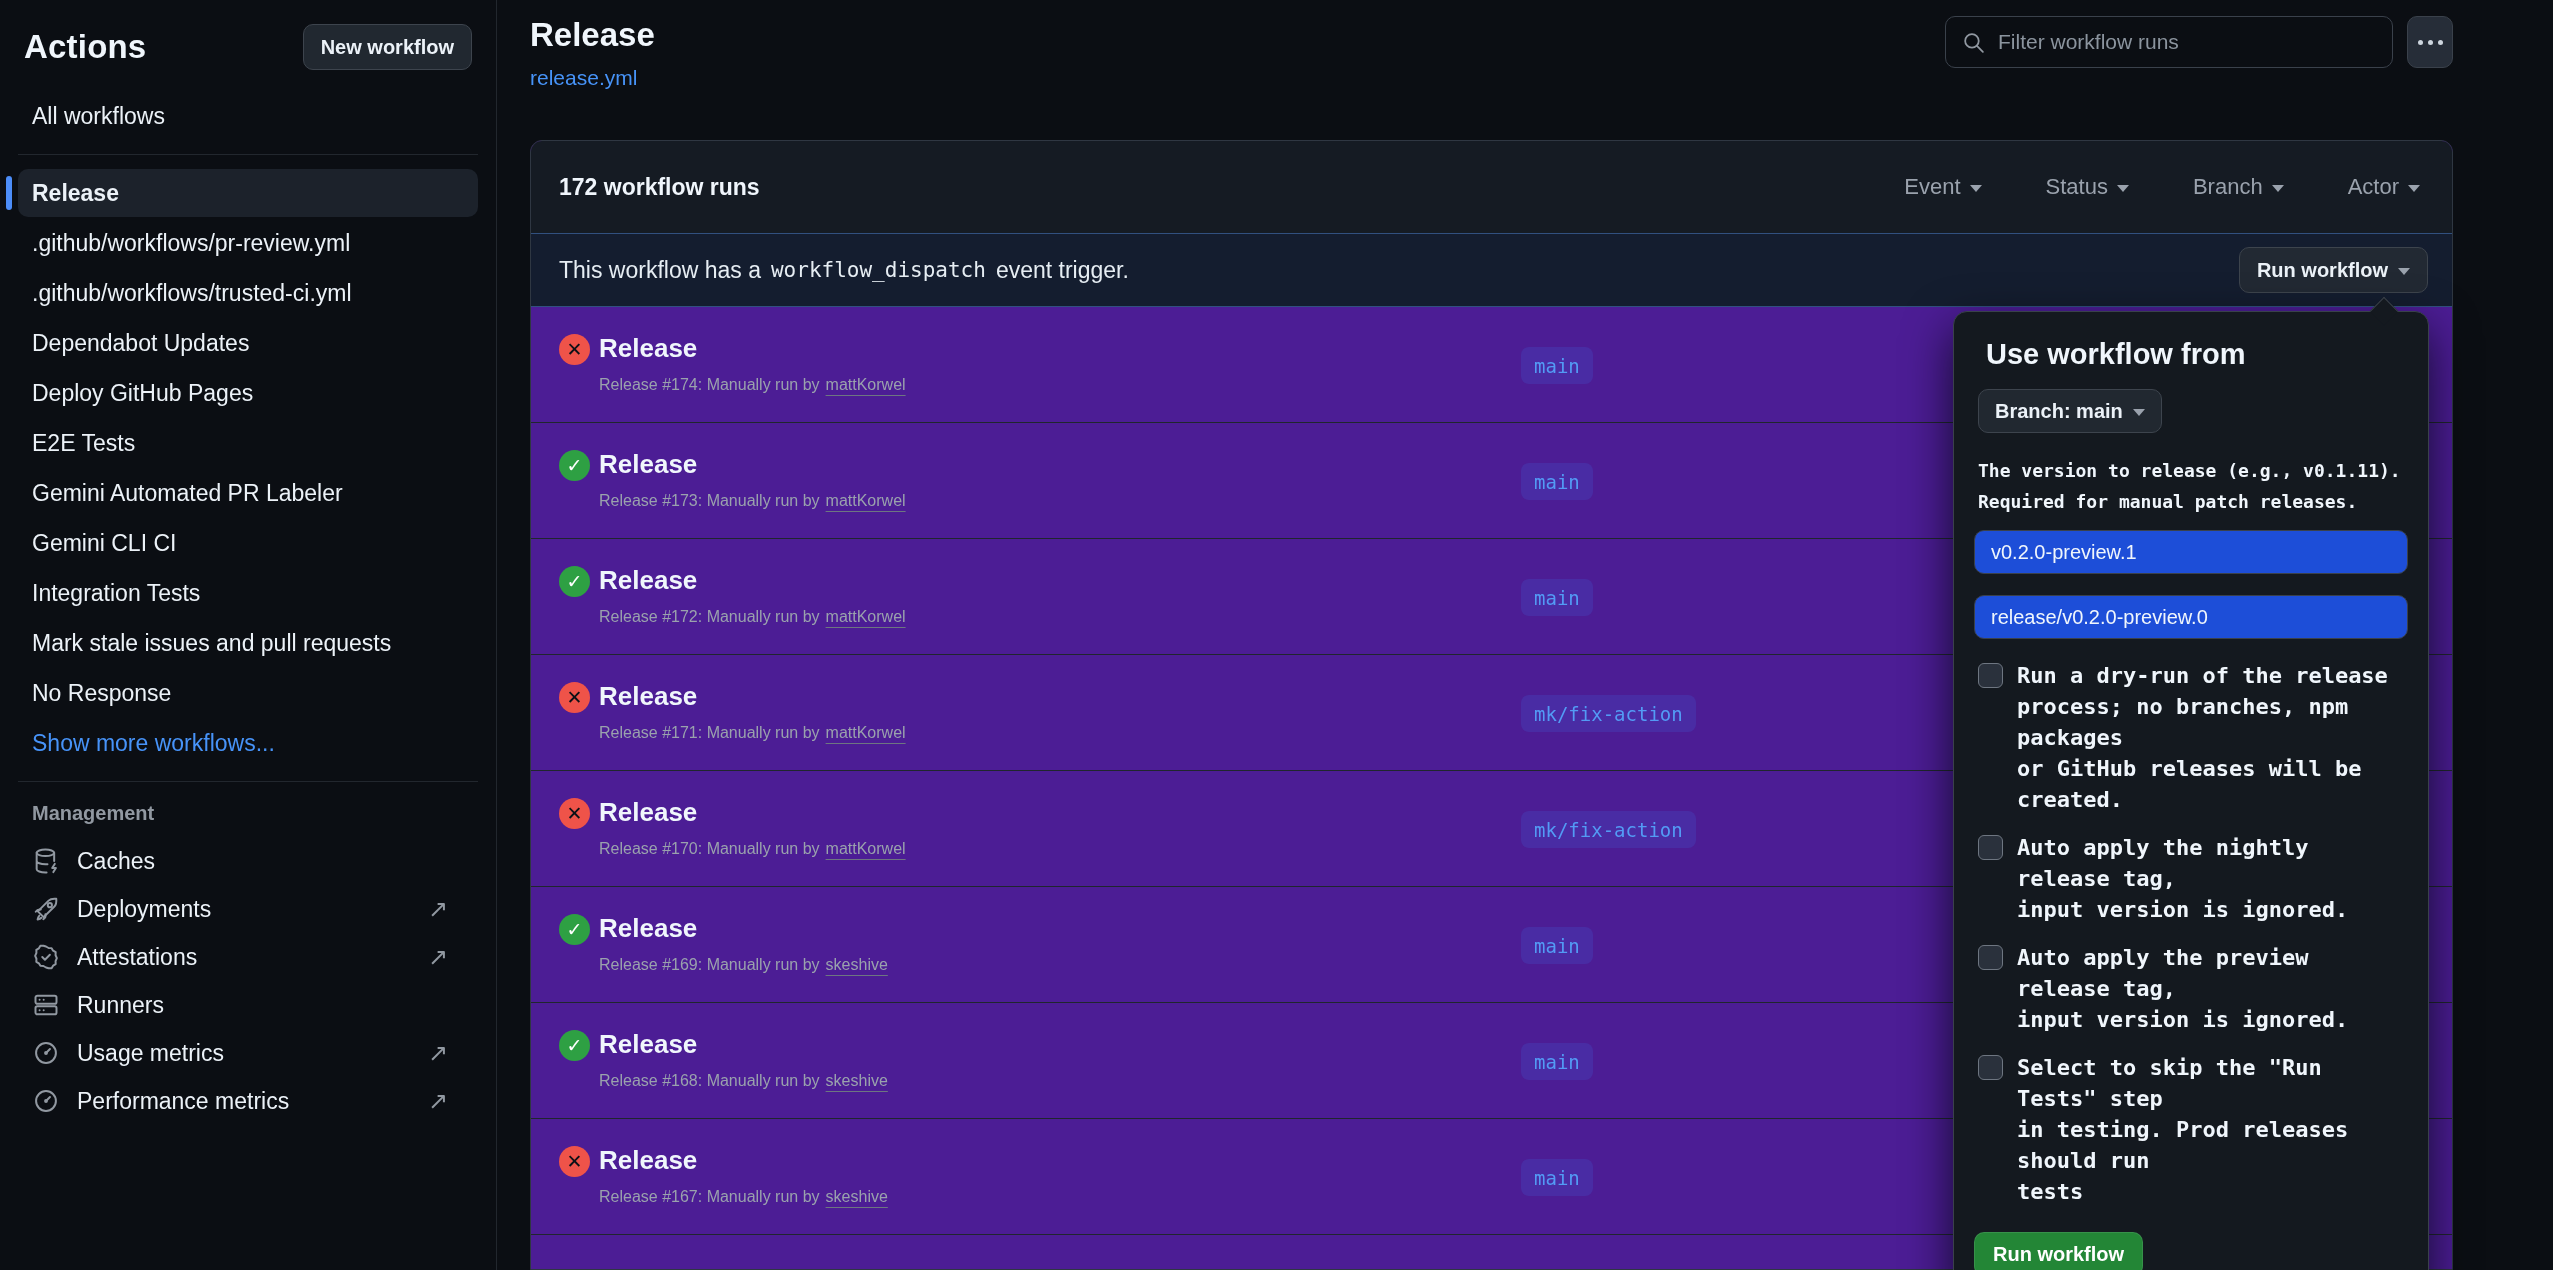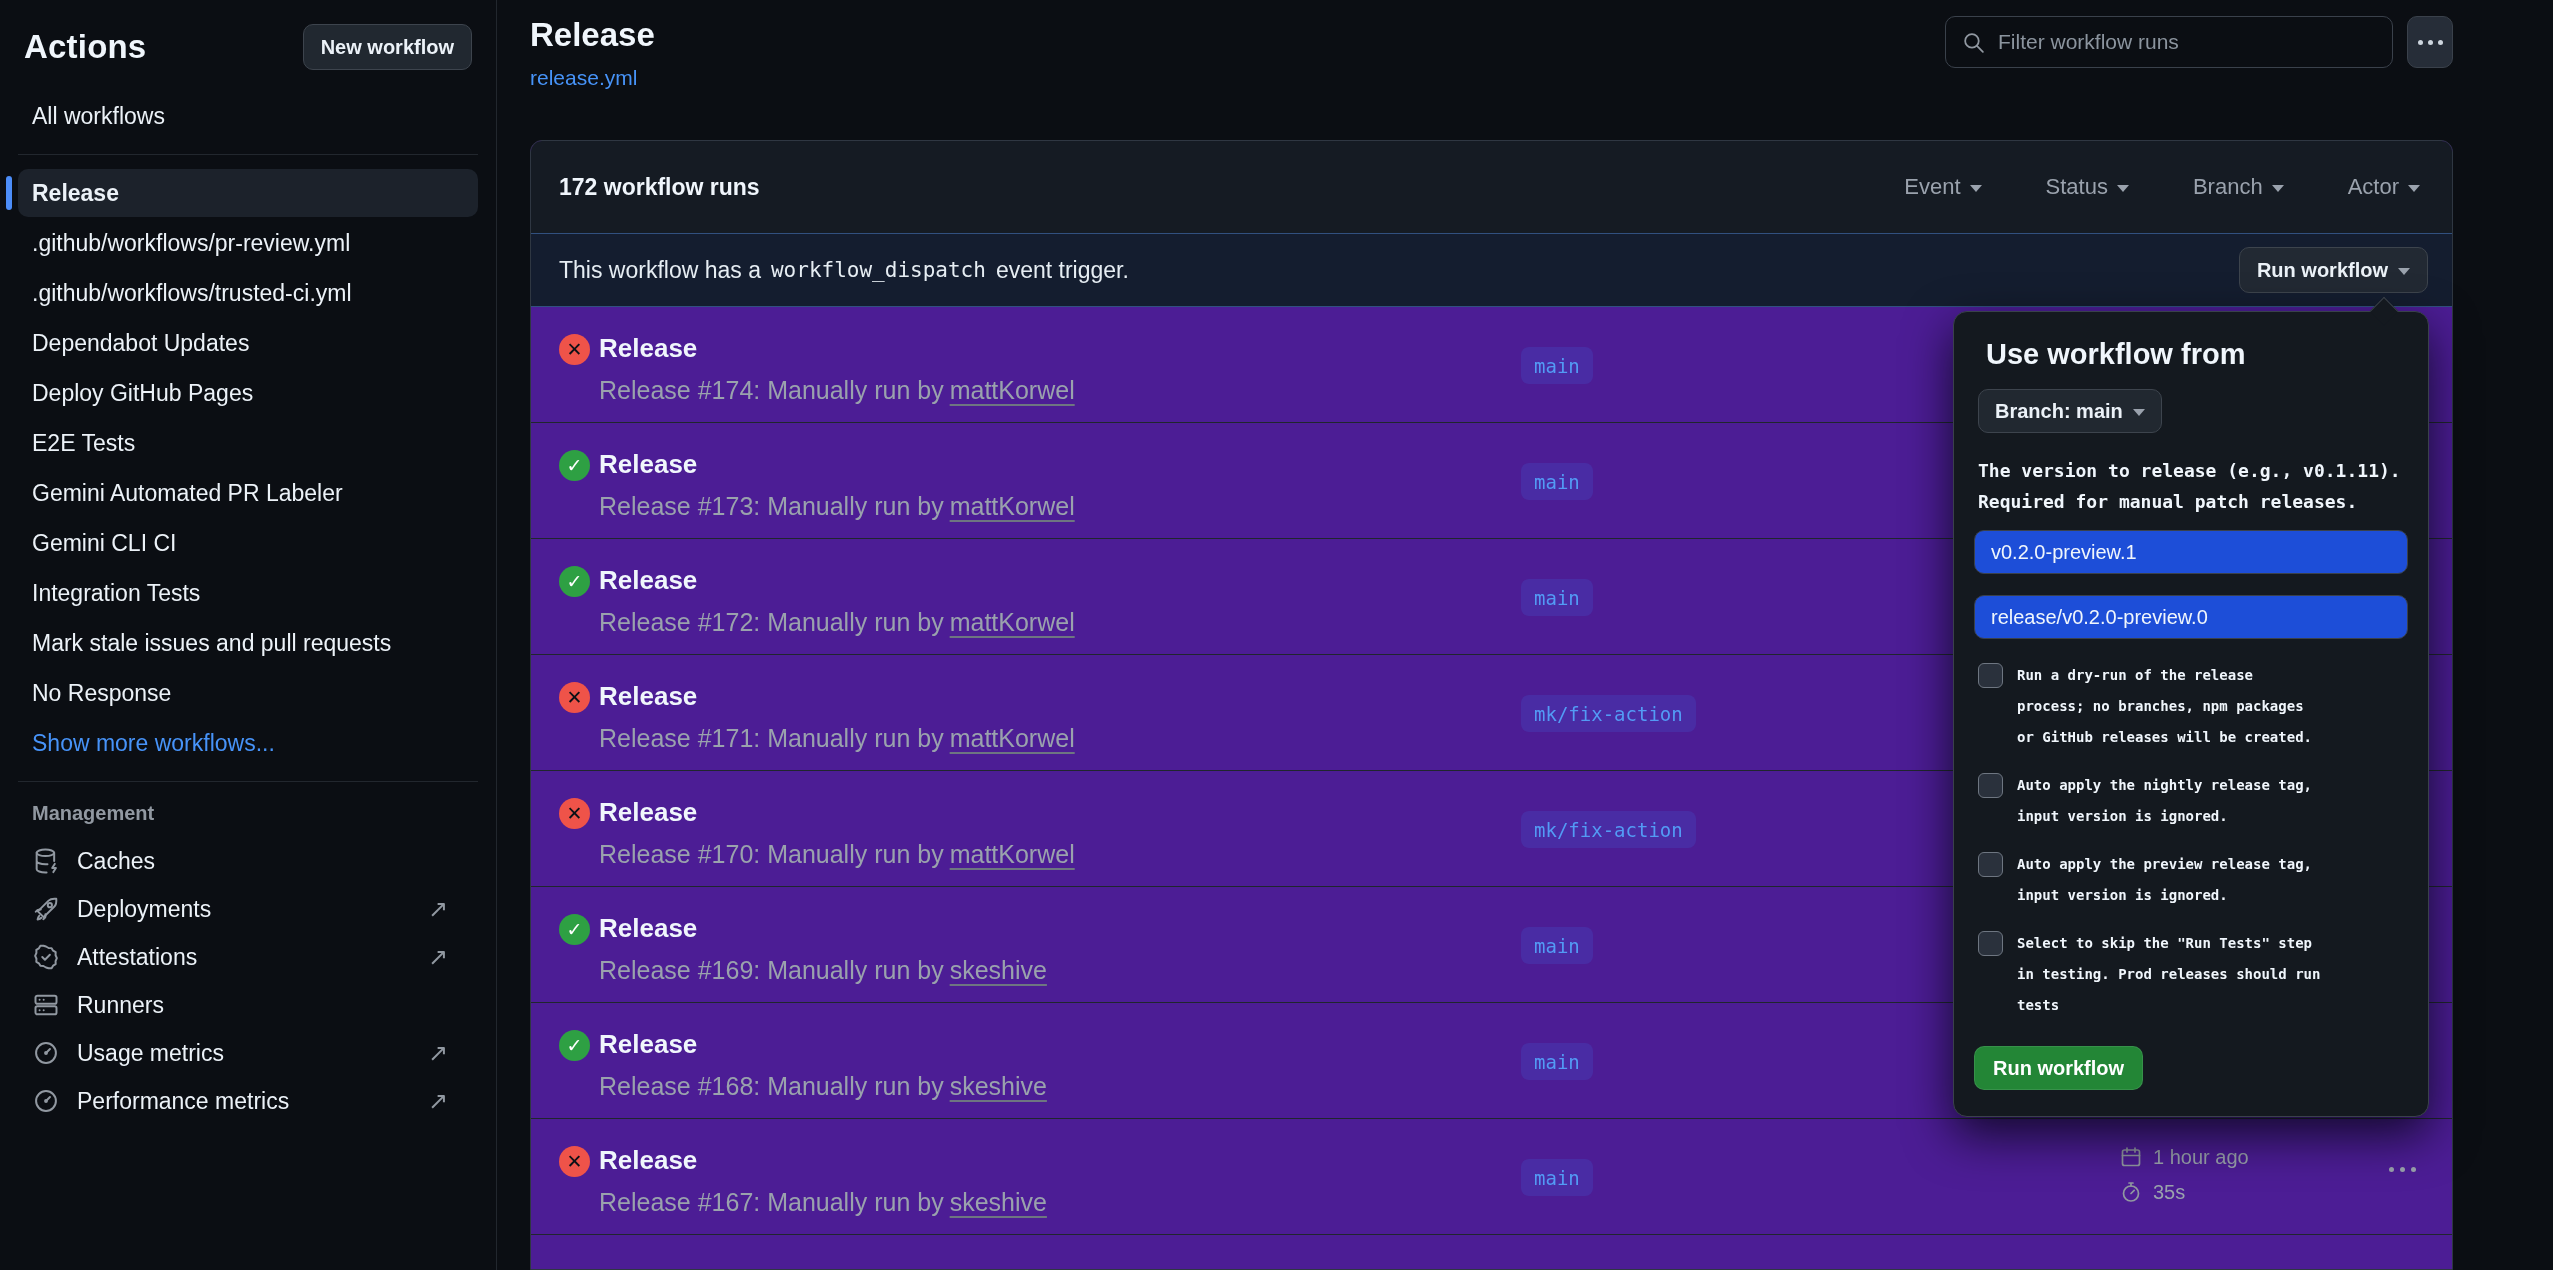--- a/index.html
+++ b/index.html
@@ -62,21 +62,21 @@
   .banner-btn .caret { color:#9aa2ad; }
 
   .run-row { height:116px; border-bottom:1px solid #20262e; position:relative; cursor:pointer; }
   .status-icon { position:absolute; left:28px; top:27px; width:31px; height:31px; border-radius:50%;
                  display:flex; align-items:center; justify-content:center; font-size:19px; font-weight:700; }
   .run-row.success .status-icon { background:#2ea043; color:#ffffff; }
   .run-row.failure .status-icon { background:#ef5349; color:#0d1117; }
   .run-row.success .status-icon::after { content:"✓"; }
   .run-row.failure .status-icon::after { content:"✕"; }
   .run-title { position:absolute; left:68px; top:26px; font-size:26px; font-weight:700; color:#f0f6fc; }
-  .run-sub { position:absolute; left:68px; top:69px; font-size:25px; color:#9aa2ad; }
+  .run-sub { position:absolute; left:68px; top:69px; font-size:16px; color:#9aa2ad; }
   .run-sub .actor { color:inherit; text-decoration:underline; text-underline-offset:5px;
                     text-decoration-color:#6e7681; margin-left:6px; cursor:pointer; }
   .branch-badge { position:absolute; left:990px; top:40px; height:37px; display:inline-flex; align-items:center;
                   padding:0 13px; border-radius:8px; background:rgba(56,139,253,.14); color:#539bf5;
                   font-family:"DejaVu Sans Mono","Liberation Mono",monospace; font-size:19px; cursor:pointer; }
   .run-meta { position:absolute; left:1588px; top:26px; display:flex; flex-direction:column; gap:11px;
               font-size:20px; color:#9aa2ad; }
   .meta-line { display:flex; align-items:center; gap:10px; }
   .meta-line svg { width:24px; height:24px; }
   .run-kebab { position:absolute; right:36px; top:48px; display:flex; gap:6px; cursor:pointer; }
@@ -93,21 +93,21 @@
   .branch-btn .caret { color:#9aa2ad; border-left-width:6px; border-right-width:6px; }
   .mono-desc { font-family:"DejaVu Sans Mono","Liberation Mono",monospace; font-size:18px; font-weight:700;
                line-height:31px; white-space:pre-line; color:#f0f6fc; margin:0 4px 13px; }
   .req { color:#f85149; font-family:"DejaVu Sans Mono","Liberation Mono",monospace; font-size:18px; font-weight:700; }
   .dd-input { width:100%; height:44px; background:#1d4ed8; border:1px solid #3a414b; border-radius:10px;
               color:#f0f6fc; font-size:20px; padding:0 16px; margin-bottom:21px; outline:none;
               font-family:"Liberation Sans","DejaVu Sans",sans-serif; }
   .cb-row { display:flex; gap:14px; margin:0 0 17px 4px; cursor:pointer; }
   .checkbox { width:25px; height:25px; flex:none; margin-top:3px; background:#2a313c;
               border:1px solid #6e7681; border-radius:6px; }
-  .cb-label { font-family:"DejaVu Sans Mono","Liberation Mono",monospace; font-size:14px; font-weight:700;
+  .cb-label { font-family:"DejaVu Sans Mono","Liberation Mono",monospace; font-size:22px; font-weight:700;
               line-height:31px; white-space:pre-line; color:#f0f6fc; }
   .btn-primary { height:44px; padding:0 18px; margin-top:8px; background:#238636;
                  border:1px solid rgba(240,246,252,.1); border-radius:10px; color:#fff;
                  font-size:20px; font-weight:600; cursor:pointer;
                  font-family:"Liberation Sans","DejaVu Sans",sans-serif; }
   svg { stroke:#9198a1; fill:none; stroke-width:1.7; stroke-linecap:round; stroke-linejoin:round; }
 </style>
 </head>
 <body>
 

